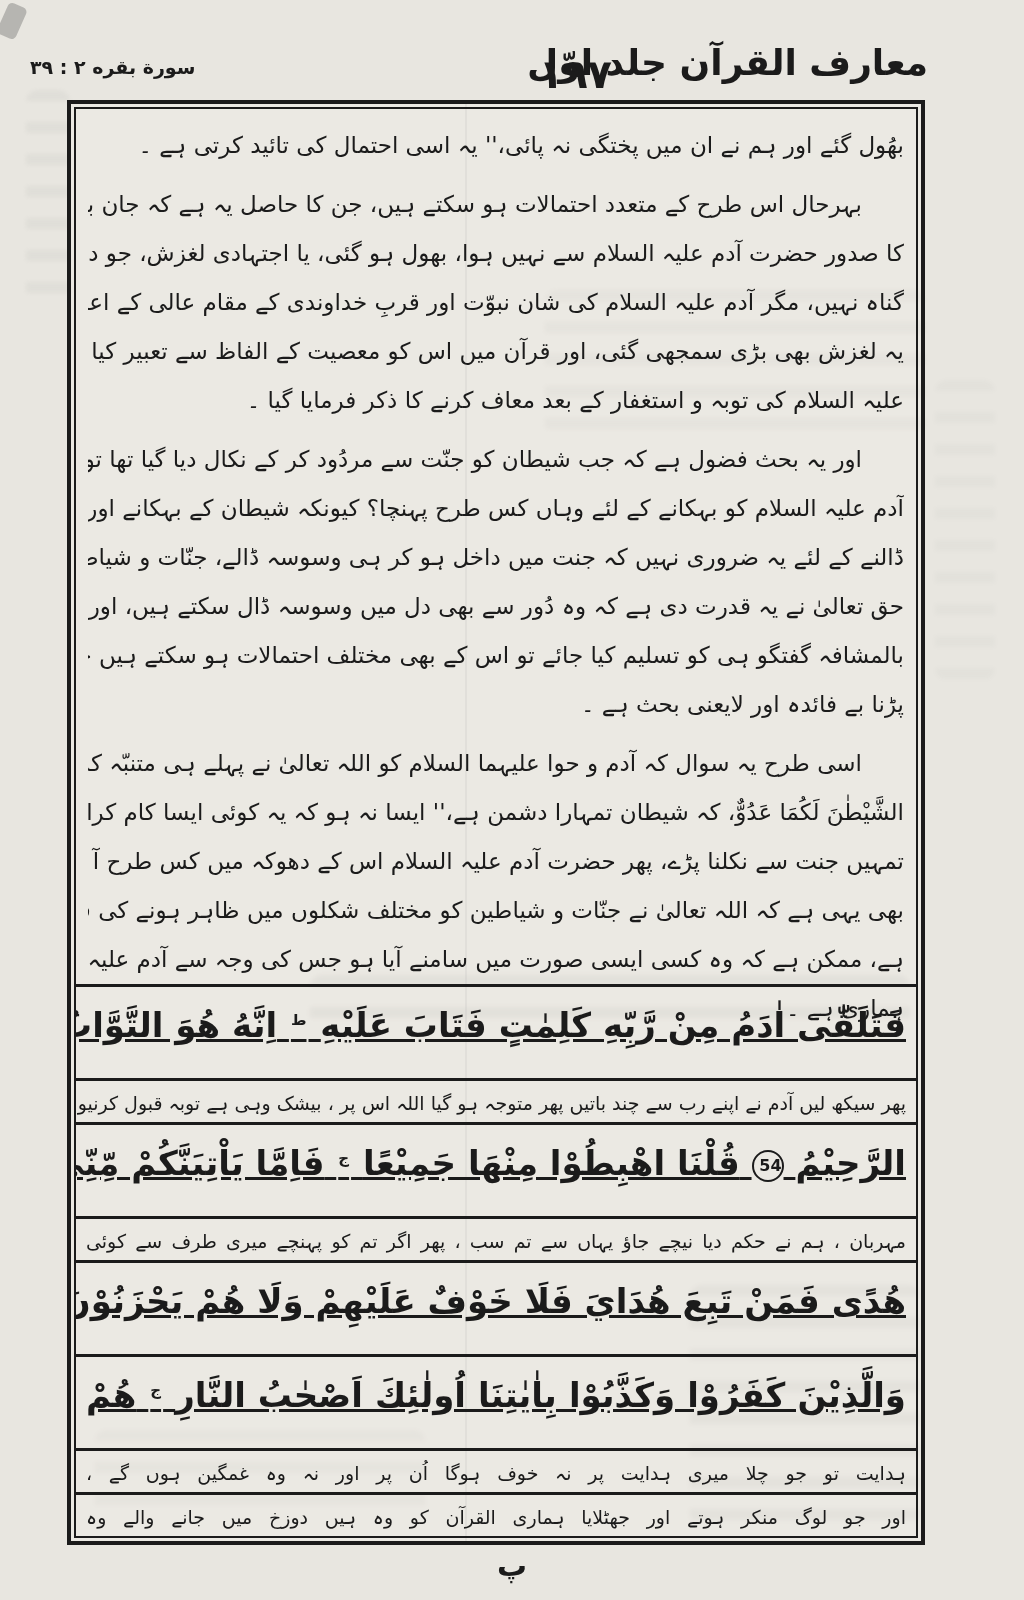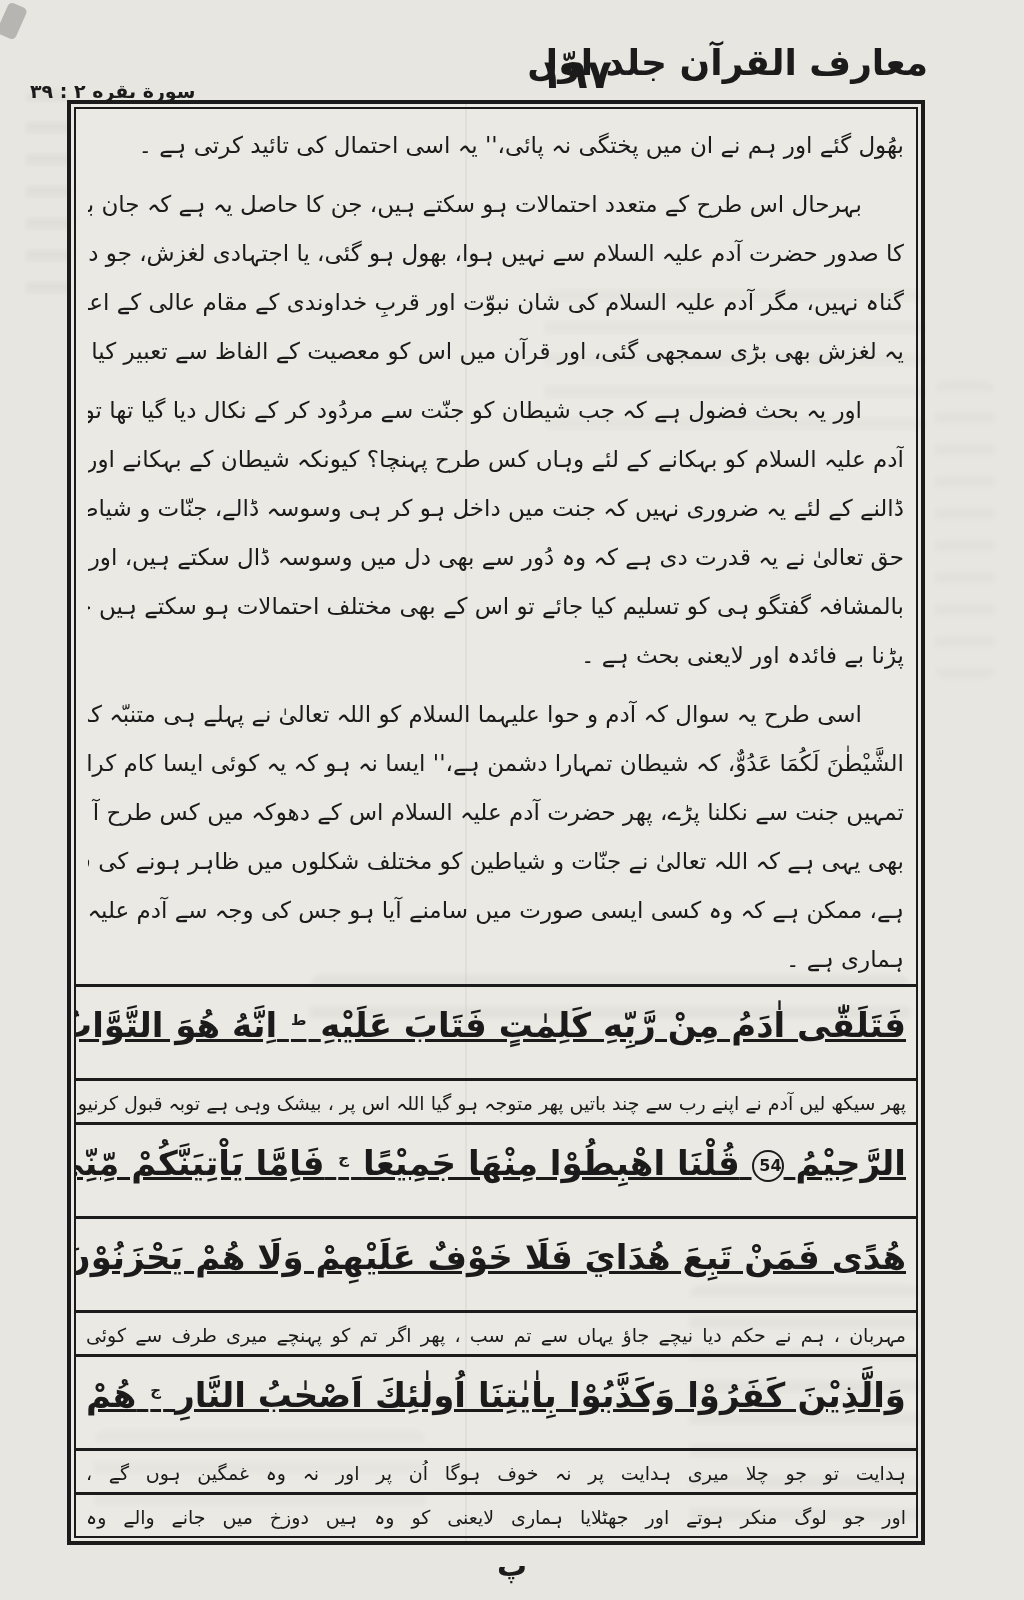--- a/index.html
+++ b/index.html
@@ -17,21 +17,21 @@
   .hdr-book{
     position:absolute;top:42px;right:96px;
     direction:rtl;font-size:36px;font-weight:bold;letter-spacing:0;
   }
   .hdr-num{
     position:absolute;top:36px;left:432px;width:180px;
     text-align:right;font-size:40px;font-weight:bold;margin-top:15px;
   }
   .hdr-surah{
     position:absolute;top:56px;left:30px;
-    direction:rtl;font-size:19px;font-weight:bold;margin-top:24px;
+    direction:rtl;font-size:19px;font-weight:bold;
   }
   
   .frame{
     position:absolute;left:67px;top:100px;width:858px;height:1445px;
     border:4px solid #1b1b1b;box-sizing:border-box;background:rgba(240,238,232,.35);padding-left:24px;
   }
   .frame-inner{
     position:absolute;inset:3px;border:2px solid #1b1b1b;
   }
   
@@ -112,20 +112,21 @@
 
       <div class="commentary">
         <div class="para">
           <div class="cline last">بھُول گئے اور ہم نے ان میں پختگی نہ پائی،'' یہ اسی احتمال کی تائید کرتی ہے ۔</div>
         </div>
         <div class="para">
           <div class="cline indent">بہرحال اس طرح کے متعدد احتمالات ہو سکتے ہیں، جن کا حاصل یہ ہے کہ جان بوجھ کر نافرمانی</div>
           <div class="cline">کا صدور حضرت آدم علیہ السلام سے نہیں ہوا، بھول ہو گئی، یا اجتہادی لغزش، جو در حقیقت</div>
           <div class="cline">گناہ نہیں، مگر آدم علیہ السلام کی شان نبوّت اور قربِ خداوندی کے مقام عالی کے اعتبار سے</div>
           <div class="cline">یہ لغزش بھی بڑی سمجھی گئی، اور قرآن میں اس کو معصیت کے الفاظ سے تعبیر کیا گیا، اور آدم</div>
+          <div class="cline last">علیہ السلام کی توبہ و استغفار کے بعد معاف کرنے کا ذکر فرمایا گیا ۔</div>
         </div>
         <div class="para">
           <div class="cline indent">اور یہ بحث فضول ہے کہ جب شیطان کو جنّت سے مردُود کر کے نکال دیا گیا تھا تو پھر وہ</div>
           <div class="cline">آدم علیہ السلام کو بہکانے کے لئے وہاں کس طرح پہنچا؟ کیونکہ شیطان کے بہکانے اور وسوسہ</div>
           <div class="cline">ڈالنے کے لئے یہ ضروری نہیں کہ جنت میں داخل ہو کر ہی وسوسہ ڈالے، جنّات و شیاطین کو</div>
           <div class="cline">حق تعالیٰ نے یہ قدرت دی ہے کہ وہ دُور سے بھی دل میں وسوسہ ڈال سکتے ہیں، اور اگر داخل ہو کر</div>
           <div class="cline">بالمشافہ گفتگو ہی کو تسلیم کیا جائے تو اس کے بھی مختلف احتمالات ہو سکتے ہیں جن کی تحقیق میں</div>
           <div class="cline last">پڑنا بے فائدہ اور لایعنی بحث ہے ۔</div>
         </div>
         <div class="para">
@@ -151,41 +152,41 @@
         </div>
 
         <div class="vrow arabic">
           <span>الرَّحِيْمُ</span>
           <span class="vnum">54</span>
           <span>قُلْنَا اهْبِطُوْا مِنْهَا جَمِيْعًا</span>
           <span class="stopmark">ج</span>
           <span>فَاِمَّا يَاْتِيَنَّكُمْ مِّنِّيْ</span>
         </div>
 
+        <div class="vrow trans">
+          <span>مہربان ، ہم نے حکم دیا نیچے جاؤ یہاں سے تم سب ، پھر اگر تم کو پہنچے میری طرف سے کوئی</span>
+        </div>
+
         <div class="vrow arabic">
           <span>هُدًى فَمَنْ تَبِعَ هُدَايَ فَلَا خَوْفٌ عَلَيْهِمْ وَلَا هُمْ يَحْزَنُوْنَ</span>
           
-        </div>
-
-        <div class="vrow trans">
-          <span>مہربان ، ہم نے حکم دیا نیچے جاؤ یہاں سے تم سب ، پھر اگر تم کو پہنچے میری طرف سے کوئی</span>
         </div>
 
         <div class="vrow arabic">
           <span>وَالَّذِيْنَ كَفَرُوْا وَكَذَّبُوْا بِاٰيٰتِنَا اُولٰئِكَ اَصْحٰبُ النَّارِ</span>
           <span class="stopmark">ج</span>
           <span>هُمْ</span>
         </div>
 
         <div class="vrow trans">
           <span>ہدایت تو جو چلا میری ہدایت پر نہ خوف ہوگا اُن پر اور نہ وہ غمگین ہوں گے ،</span>
         </div>
 
         <div class="vrow trans">
-          <span>اور جو لوگ منکر ہوتے اور جھٹلایا ہماری لایعنی کو وہ ہیں دوزخ میں جانے والے وہ</span>
+          <span>اور جو لوگ منکر ہوتے اور جھٹلایا ہماری القرآن کو وہ ہیں دوزخ میں جانے والے وہ</span>
         </div>
 
       </div>
 
     </div>
   </div>
 
   <div class="catchword">پ</div>
 
 </div>

